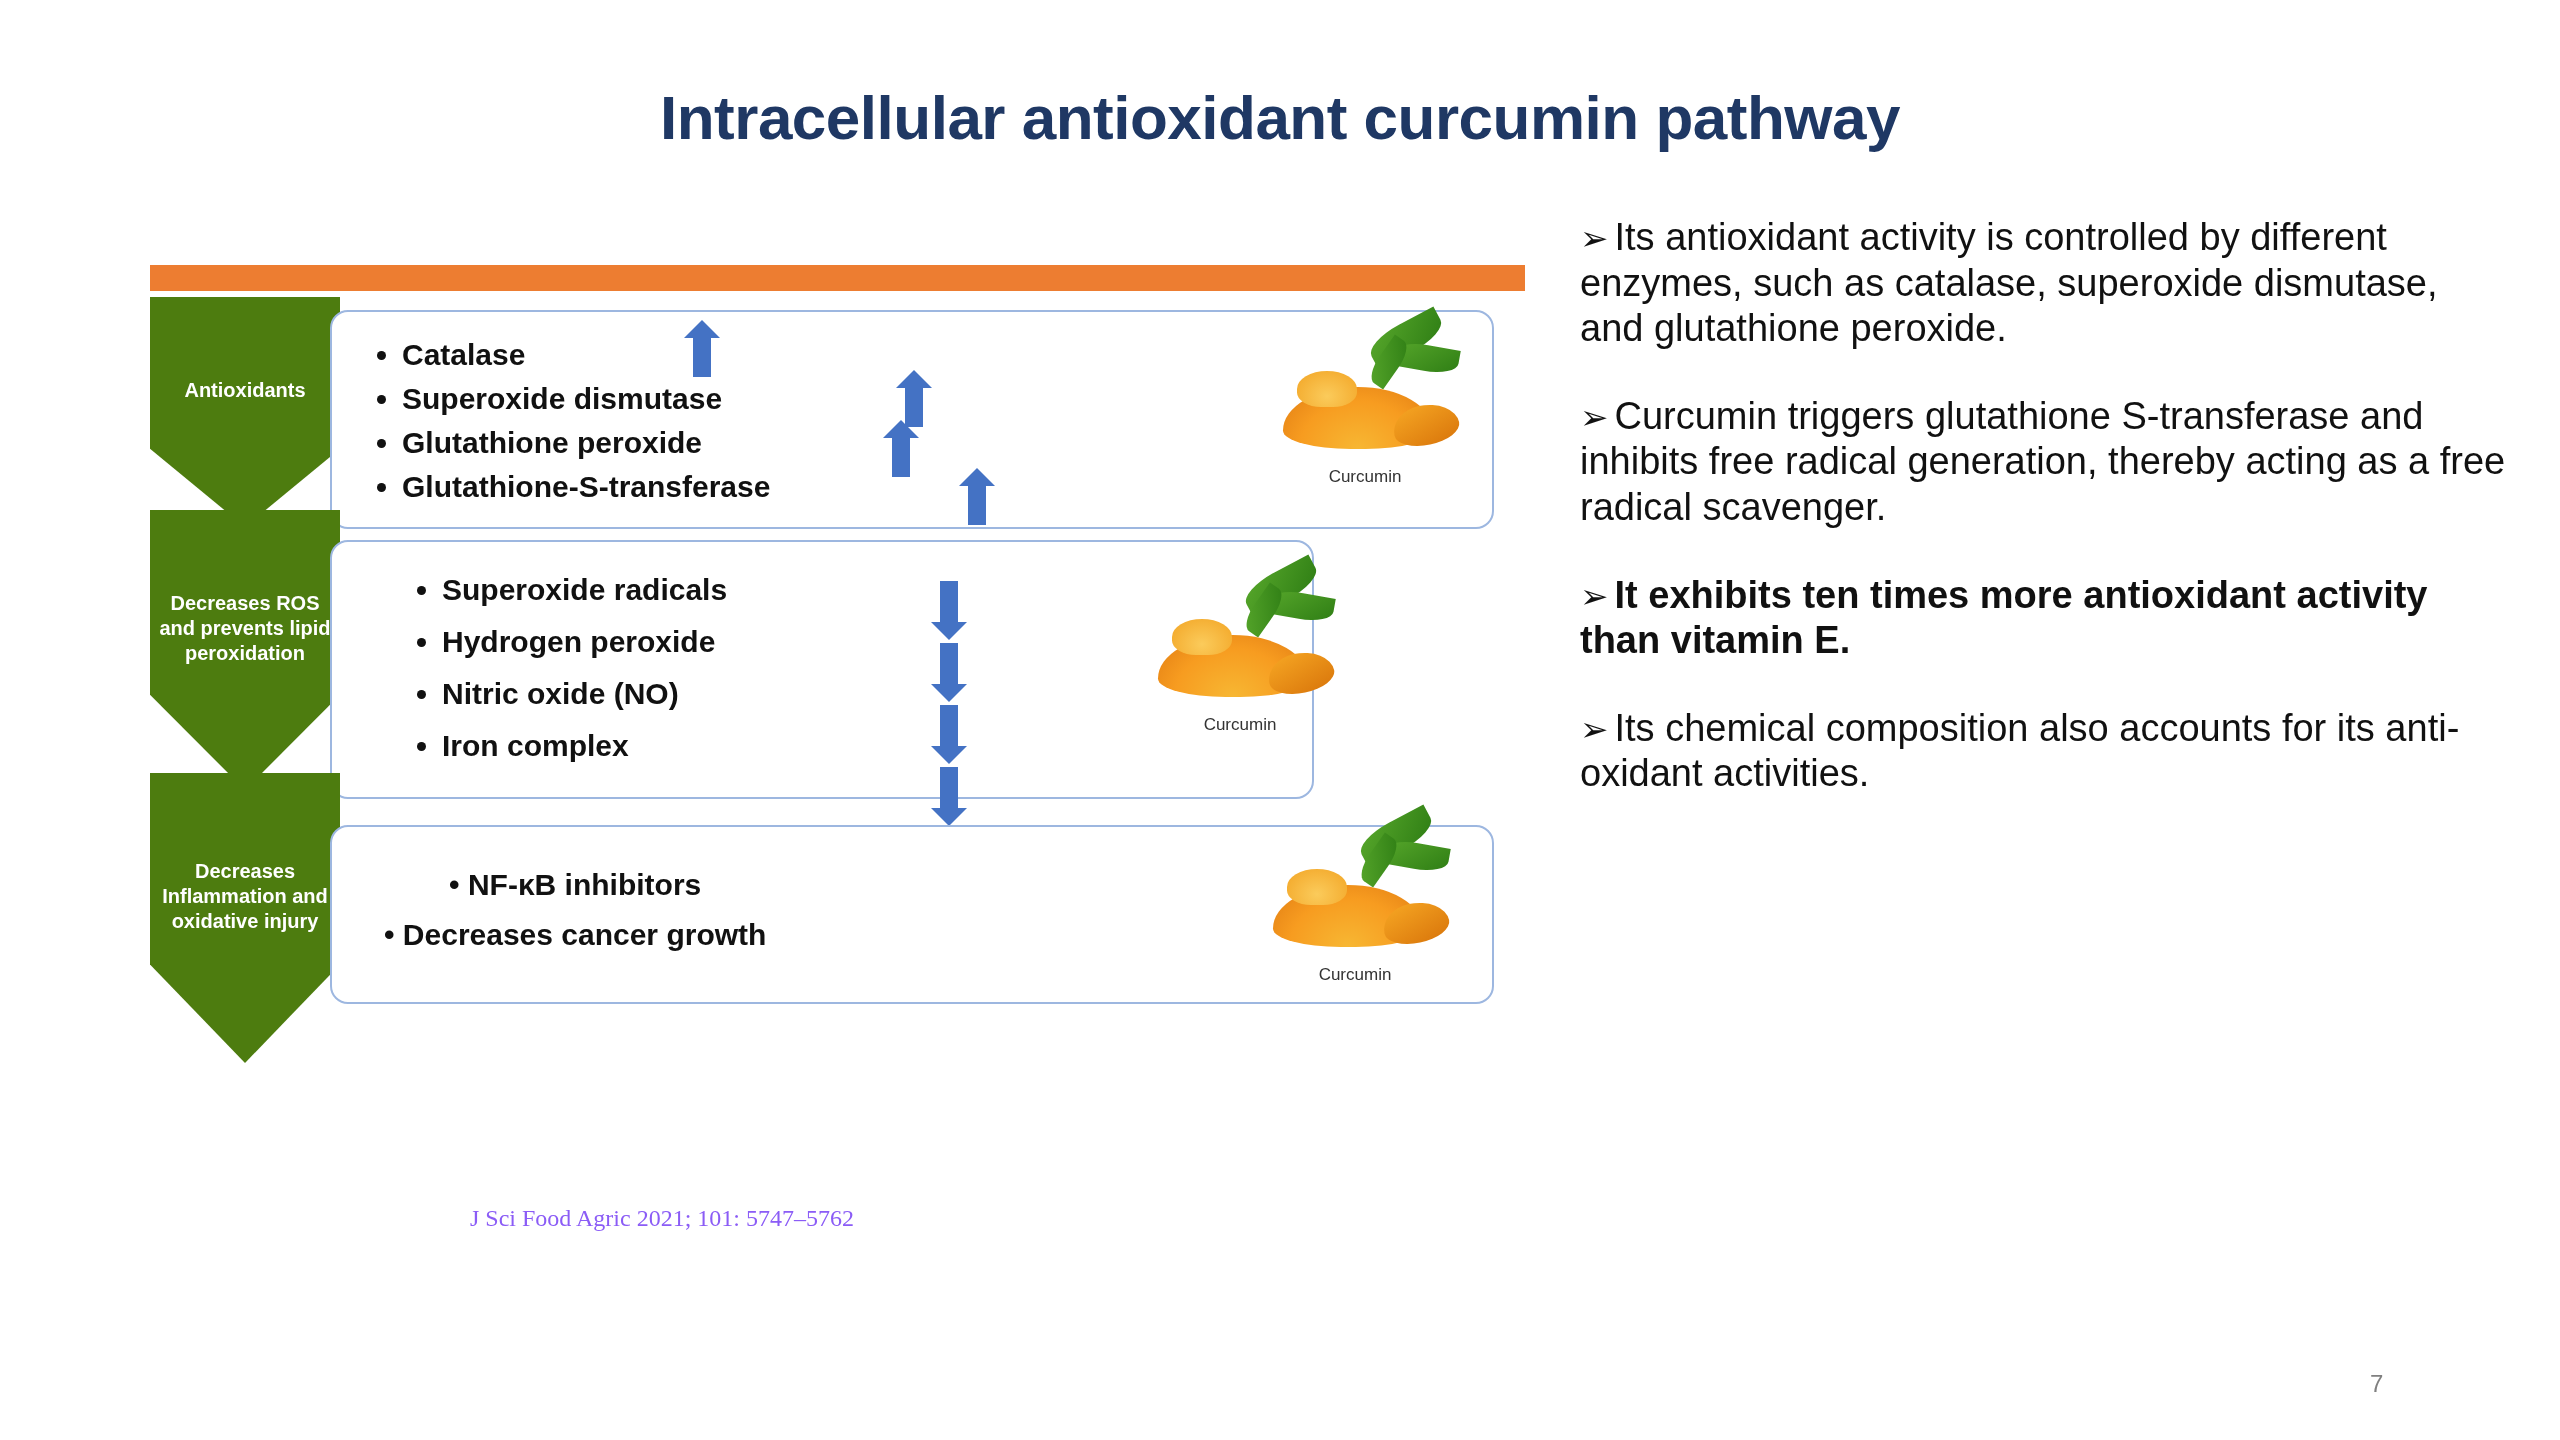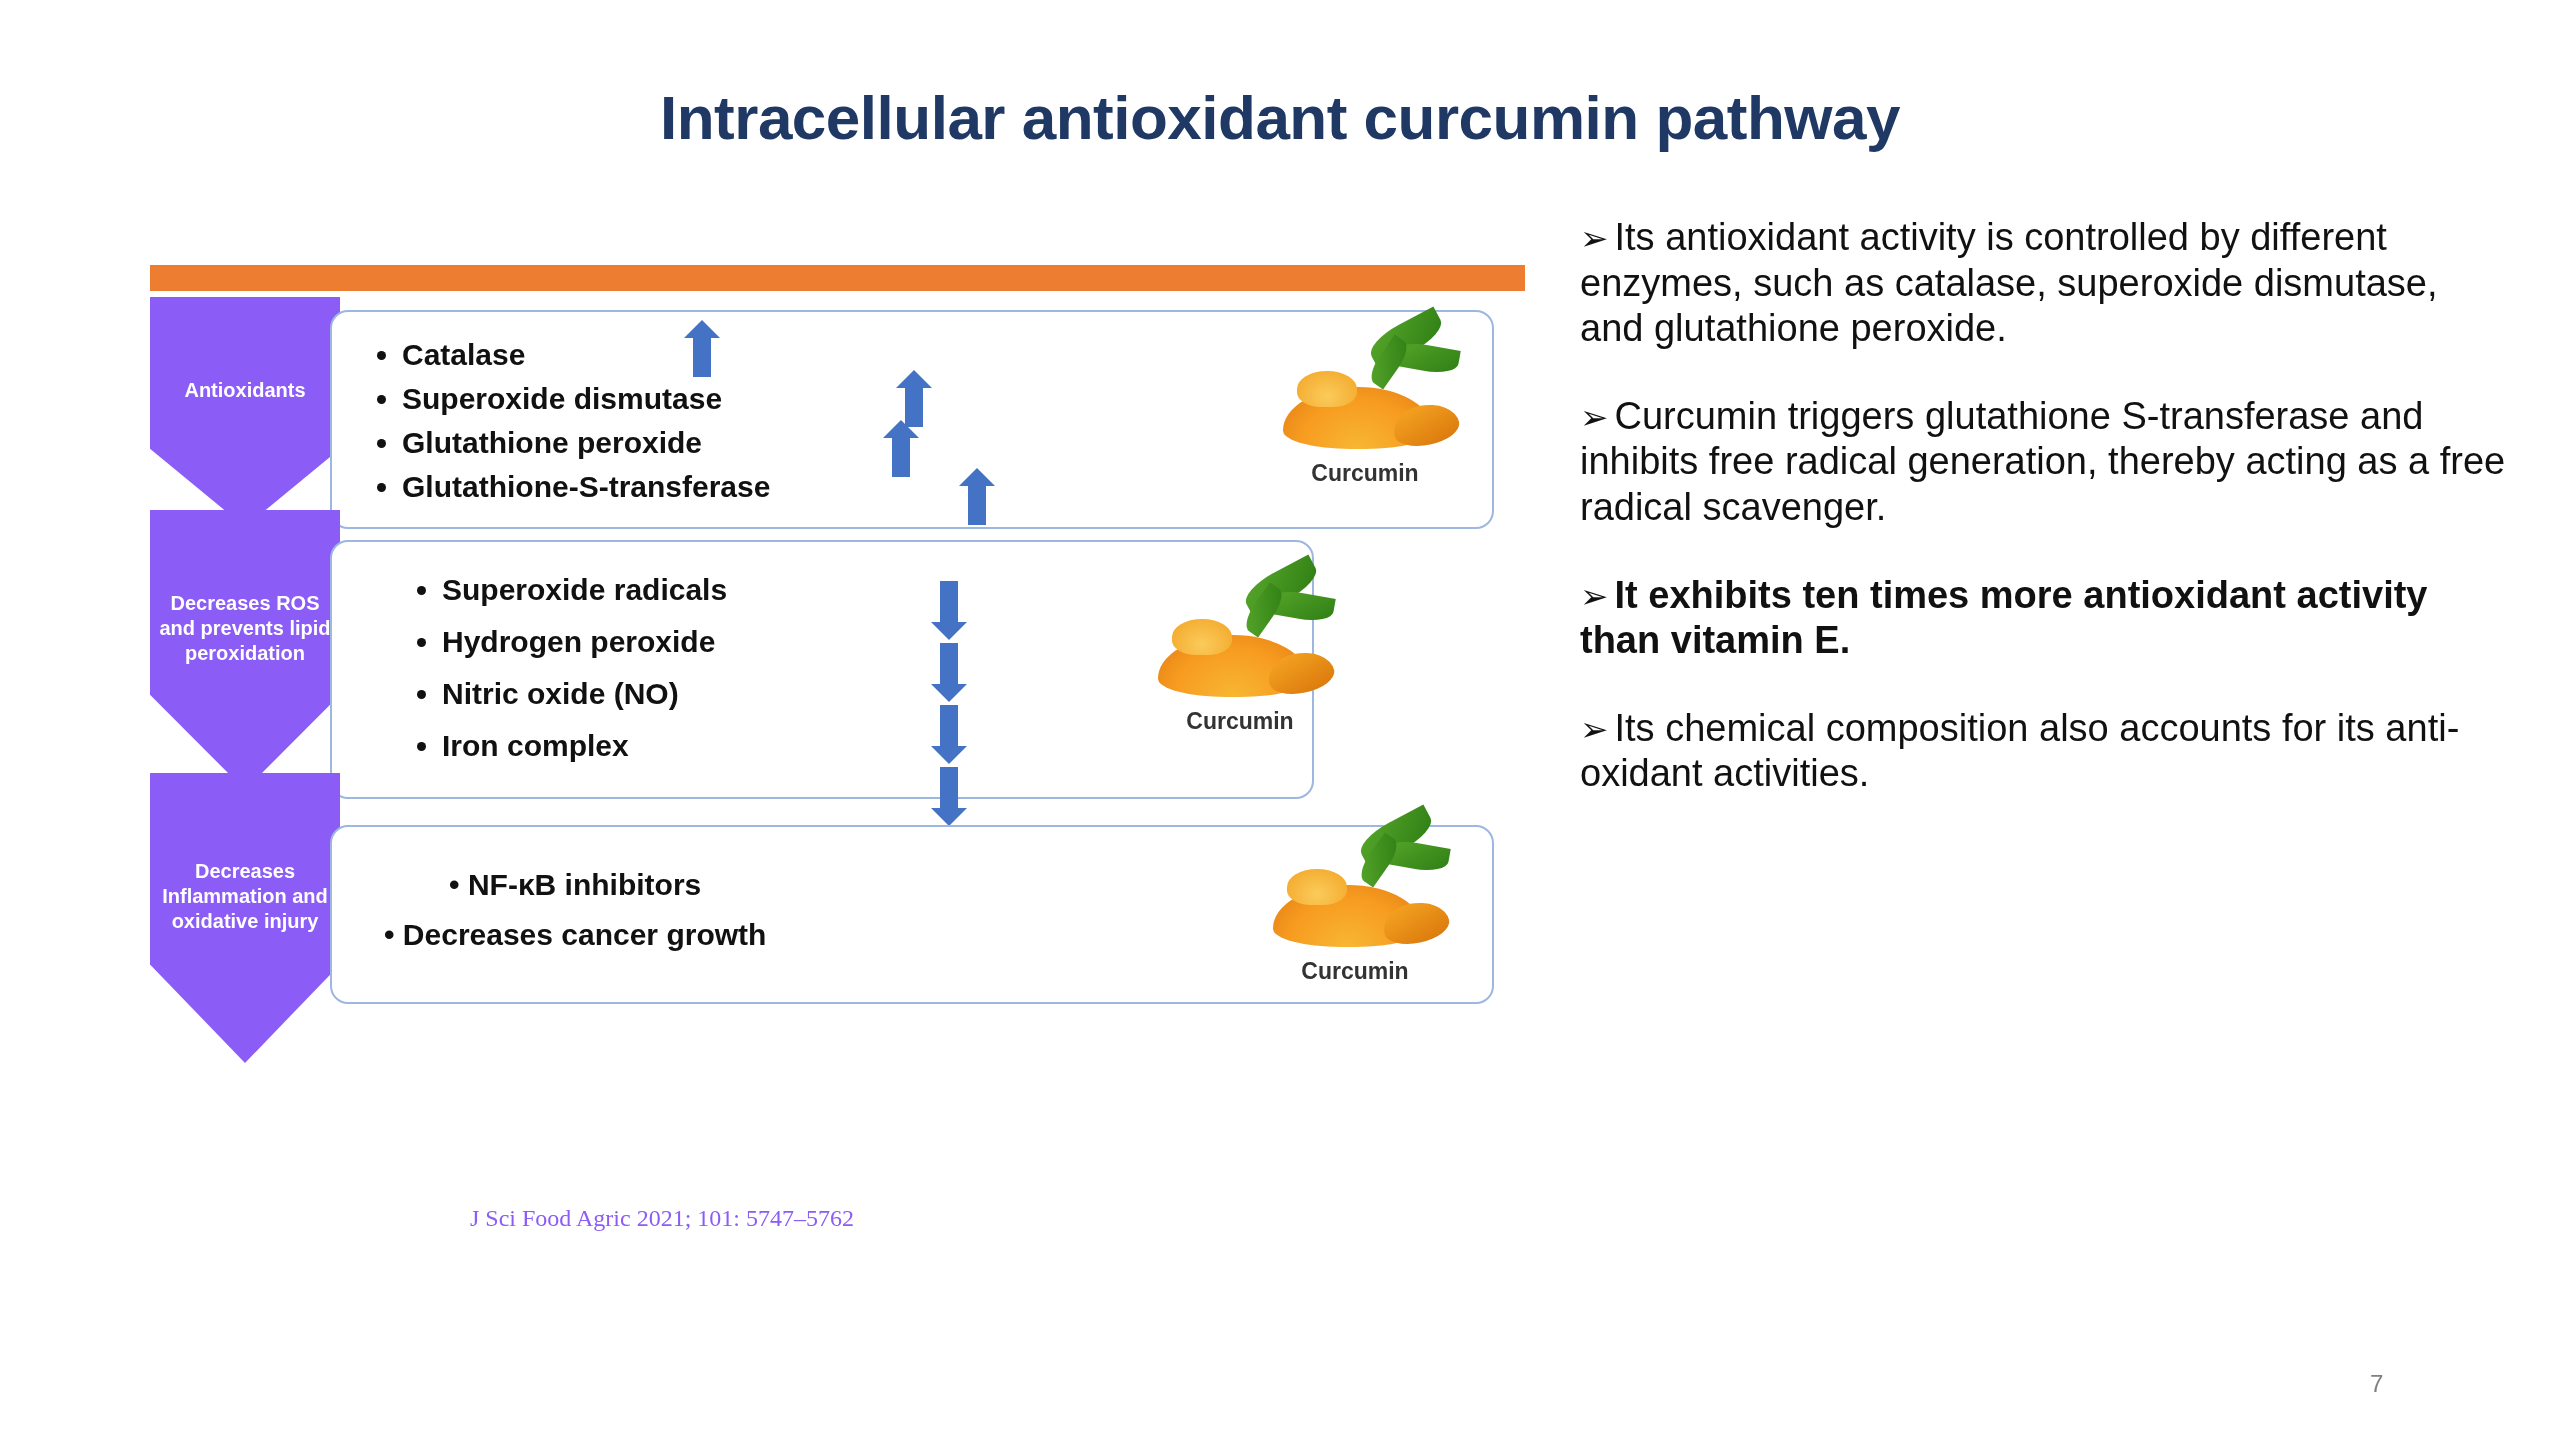--- a/index.html
+++ b/index.html
@@ -42,21 +42,21 @@
     top: 10px;
     width: 1375px;
     height: 26px;
     background: #ED7D31;
   }
 
   
   .chev {
     position: absolute;
     width: 190px;
-    background: #8b5cf6;
+    background: #4d7c0f;
     color: #ffffff;
     font-size: 20px;
     font-weight: bold;
     text-align: center;
     display: flex;
     align-items: center;
     justify-content: center;
     line-height: 1.25;
     clip-path: polygon(0 0, 100% 0, 100% 66%, 50% 100%, 0 66%);
   }
@@ -115,22 +115,22 @@
   .curcumin {
     position: absolute;
     width: 200px;
     height: 170px;
   }
   .curcumin .cap {
     position: absolute;
     bottom: 0;
     width: 100%;
     text-align: center;
-    font-size: 23px;
-    font-weight: bold;
+    font-size: 17px;
+    font-weight: normal;
     color: #333333;
   }
   .powder {
     position: absolute;
     left: 18px; bottom: 38px;
     width: 150px; height: 62px;
     background: radial-gradient(ellipse at 50% 100%, #F7B733 0%, #F79C20 55%, #E07B12 100%);
     border-radius: 50% 50% 45% 45% / 70% 70% 30% 30%;
   }
   .powder::after {

